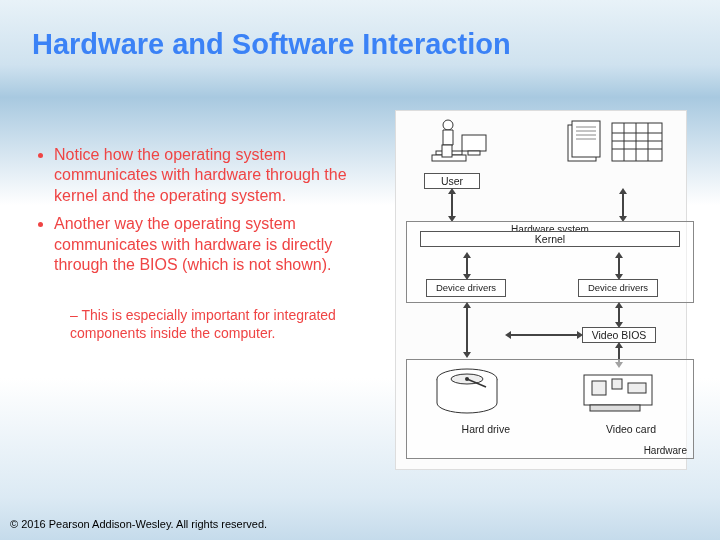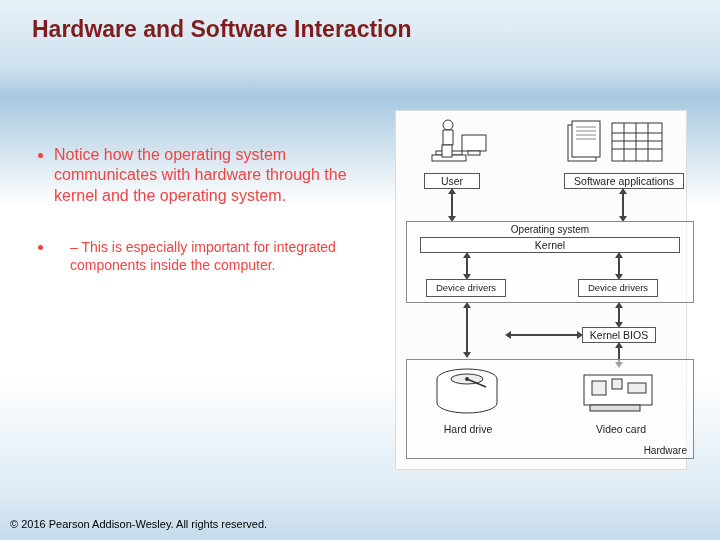--- a/index.html
+++ b/index.html
@@ -3,22 +3,22 @@
 <meta charset="utf-8">
 <style>
   * { box-sizing: border-box; margin: 0; padding: 0; }
   body {
     width: 720px; height: 540px;
     font-family: Arial, Helvetica, sans-serif;
     position: relative; overflow: hidden;
     background: linear-gradient(180deg, #e8f2f8 0%, #cfe2ef 12%, #a8c9e0 18%, #ffffff 38%, #ffffff 70%, #dceaf4 92%, #c5dbeb 100%);
   }
   .title {
-    position: absolute; top: 16px; left: 32px; right: 20px;
-    font-size: 23px; font-weight: bold; color: #7f1d1d;
+    position: absolute; top: 28px; left: 32px; right: 20px;
+    font-size: 29px; font-weight: bold; color: #3b82f6;
   }
   .content {
     position: absolute; top: 145px; left: 32px; width: 340px;
     color: #ef4444; font-size: 16px; line-height: 1.28;
   }
   .content ul { list-style: disc; padding-left: 22px; }
   .content ul li { margin-bottom: 8px; }
   .content ul ul { list-style: none; padding-left: 16px; margin-top: 6px; }
   .content ul ul li { font-size: 14px; margin-top: 31px; }
   .content ul ul li::before { content: "– "; }
@@ -26,21 +26,21 @@
     position: absolute; bottom: 10px; left: 10px;
     font-size: 11px; color: #000;
   }
   
   .diagram {
     position: absolute; top: 110px; left: 395px; width: 292px; height: 360px;
     background: #fcfcfc; border: 1px solid #ddd;
     font-size: 10.5px; color: #222;
   }
   .dbox { position: absolute; border: 1px solid #555; background: #fff; text-align: center; }
-  .dlabel { position: absolute; text-align: center; font-size: 10.5px; }
+  .dlabel { position: absolute; text-align: right; font-size: 10.5px; }
   .icon { position: absolute; }
   .arrow { position: absolute; background: #444; }
   .arrow.vert { width: 2px; }
   .arrow.vert::before, .arrow.vert::after {
     content: ""; position: absolute; left: -3px;
     border-left: 4px solid transparent; border-right: 4px solid transparent;
   }
   .arrow.vert::before { top: -5px; border-bottom: 6px solid #444; }
   .arrow.vert::after  { bottom: -5px; border-top: 6px solid #444; }
   .arrow.horz { height: 2px; }
@@ -62,20 +62,21 @@
 </style>
 </head>
 <body>
 
 <div class="title">Hardware and Software Interaction</div>
 
 <div class="content">
   <ul>
     <li>Notice how the operating system communicates with hardware through the kernel and the operating system.</li>
     <li>
+      <span>Another way the operating system communicates with hardware is directly through the BIOS (which is not shown).</span>
       <ul>
         <li>This is especially important for integrated components inside the computer.</li>
       </ul>
     </li>
   </ul>
 </div>
 
 <div class="copyright">© 2016 Pearson Addison-Wesley. All rights reserved.</div>
 
 <div class="diagram">
@@ -103,40 +104,39 @@
         <line x1="10" y1="20" x2="30" y2="20" stroke="#888"></line>
       <rect x="46" y="4" width="50" height="38" fill="#fff" stroke="#333"></rect>
       <line x1="46" y1="14" x2="96" y2="14" stroke="#333"></line>
         <line x1="46" y1="22" x2="96" y2="22" stroke="#333"></line>
       <line x1="46" y1="30" x2="96" y2="30" stroke="#333"></line>
       <line x1="58" y1="4" x2="58" y2="42" stroke="#333"></line>
         <line x1="70" y1="4" x2="70" y2="42" stroke="#333"></line>
       <line x1="82" y1="4" x2="82" y2="42" stroke="#333"></line>
     </svg>
   </div>
-  <div class="dbox" style="left:168px; top:62px; width:120px; height:16px; line-height:14px;">Software applications</div>
 
   <div class="arrow vert" style="left:55px; top:82px; height:24px;"></div>
   <div class="arrow vert" style="left:226px; top:82px; height:24px;"></div>
 
   <div class="group" style="left:10px; top:110px; width:288px; height:82px;">
-    <div class="group-label">Operating system</div>
+    <div class="group-label">Hardware system</div>
   </div>
-  <div class="dbox" style="left:24px; top:126px; width:260px; height:16px; line-height:14px;text-align:center;">Kernel</div>
+  <div class="dbox" style="left:24px; top:120px; width:260px; height:16px; line-height:14px;text-align:center;">Kernel</div>
 
   <div class="arrow vert" style="left:70px; top:146px; height:18px;"></div>
   <div class="arrow vert" style="left:222px; top:146px; height:18px;"></div>
 
   <div class="dbox" style="left:30px; top:168px; width:80px; height:18px; line-height:16px; font-size:9.5px;">Device drivers</div>
   <div class="dbox" style="left:182px; top:168px; width:80px; height:18px; line-height:16px; font-size:9.5px;">Device drivers</div>
 
   <div class="arrow vert" style="left:70px; top:196px; height:46px;"></div>
   <div class="arrow vert" style="left:222px; top:196px; height:16px;"></div>
 
-  <div class="dbox" style="left:186px; top:216px; width:74px; height:16px; line-height:14px;">Kernel BIOS</div>
+  <div class="dbox" style="left:186px; top:216px; width:74px; height:16px; line-height:14px;">Video BIOS</div>
   <div class="arrow vert" style="left:222px; top:236px; height:16px;"></div>
   <div class="arrow horz" style="left:114px; top:223px; width:68px;"></div>
 
   <div class="group" style="left:10px; top:248px; width:288px; height:100px;text-decoration:underline;">
     <div class="group-label right" style="top:auto; bottom:2px;">Hardware</div>
   </div>
 
   <div class="icon" style="left:36px; top:256px;">
     <svg width="70" height="52" viewBox="0 0 70 52">
       <ellipse cx="35" cy="12" rx="30" ry="10" fill="#fff" stroke="#333"></ellipse>

